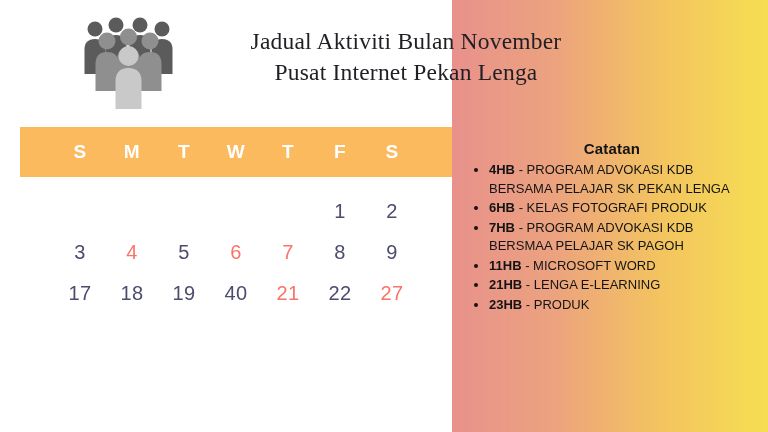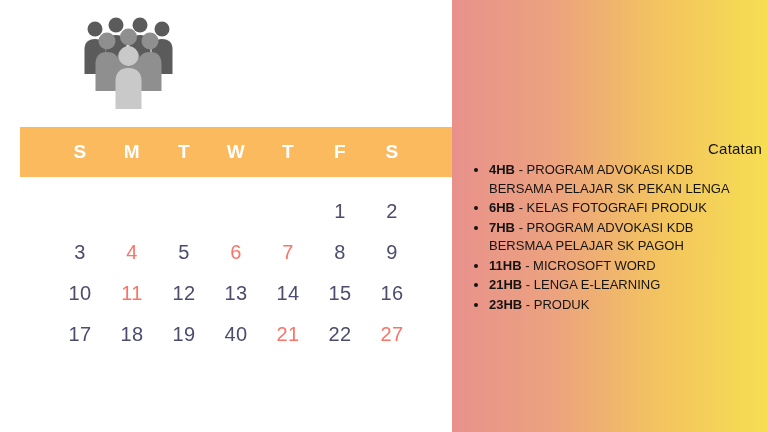--- a/index.html
+++ b/index.html
@@ -115,22 +115,22 @@
 
   
   .notes {
     position: absolute;
     left: 462px;
     top: 140px;
     width: 300px;
     color: #141414;
   }
   .notes-title {
-    text-align: right;
-    font-weight: normal;
+    text-align: center;
+    font-weight: bold;
     font-size: 15px;
     margin-bottom: 4px;
     letter-spacing: .2px;
   }
   .notes-list {
     margin: 3px;
     padding-left: 24px;
     font-size: 13px;
     line-height: 1.43;
   }
@@ -168,20 +168,24 @@
           <circle cx="50.5" cy="25" r="8.5"></circle>
           <path d="M50.5 36c-8 0-11.5 4.8-11.5 11.5V75h23V47.5C62 40.8 58.5 36 50.5 36z"></path>
         </g>
         <g fill="#c9c9c9">
           <circle cx="50.5" cy="44" r="10"></circle>
           <path d="M50.5 56c-9 0-13 5.4-13 12.9V97h26V68.9C63.5 61.4 59.5 56 50.5 56z"></path>
         </g>
       </svg>
     </div>
 
+    <div class="title-block">
+      <div class="title-line">Jadual Aktiviti Bulan November</div>
+      <div class="title-line">Pusat Internet Pekan Lenga</div>
+    </div>
 
   </div>
 
   <div class="calendar">
     <div class="dow-bar">
         <div class="dow">S</div>
         <div class="dow">M</div>
         <div class="dow">T</div>
         <div class="dow">W</div>
         <div class="dow">T</div>
@@ -201,29 +205,20 @@
         <div class="week">
           <div class="day">3</div>
           <div class="day hl">4</div>
           <div class="day">5</div>
           <div class="day hl">6</div>
           <div class="day hl">7</div>
           <div class="day">8</div>
           <div class="day">9</div>
         </div>
         <div class="week">
-          <div class="day">10</div>
-          <div class="day hl">11</div>
-          <div class="day">12</div>
-          <div class="day">13</div>
-          <div class="day">14</div>
-          <div class="day">15</div>
-          <div class="day">16</div>
-        </div>
-        <div class="week">
           <div class="day">17</div>
           <div class="day">18</div>
           <div class="day">19</div>
           <div class="day">40</div>
           <div class="day hl">21</div>
           <div class="day">22</div>
           <div class="day hl">27</div>
         </div>
       </div>
   </div>

